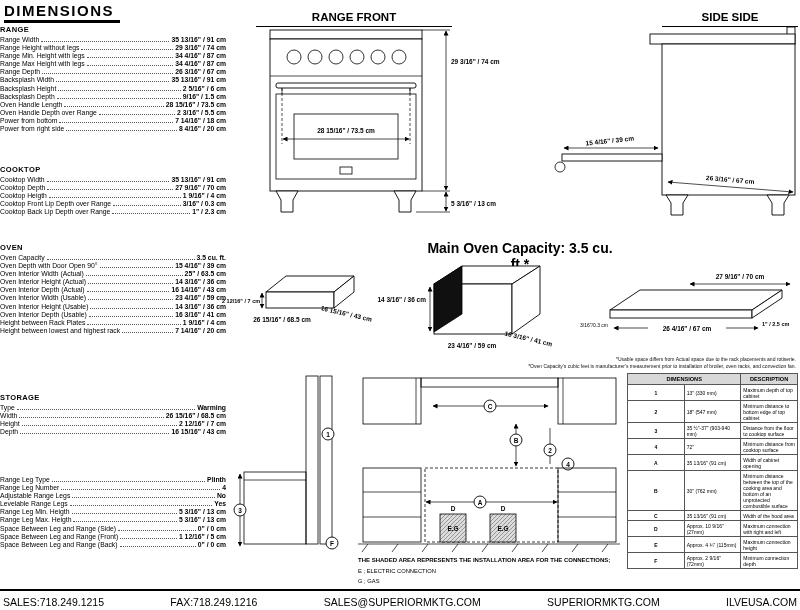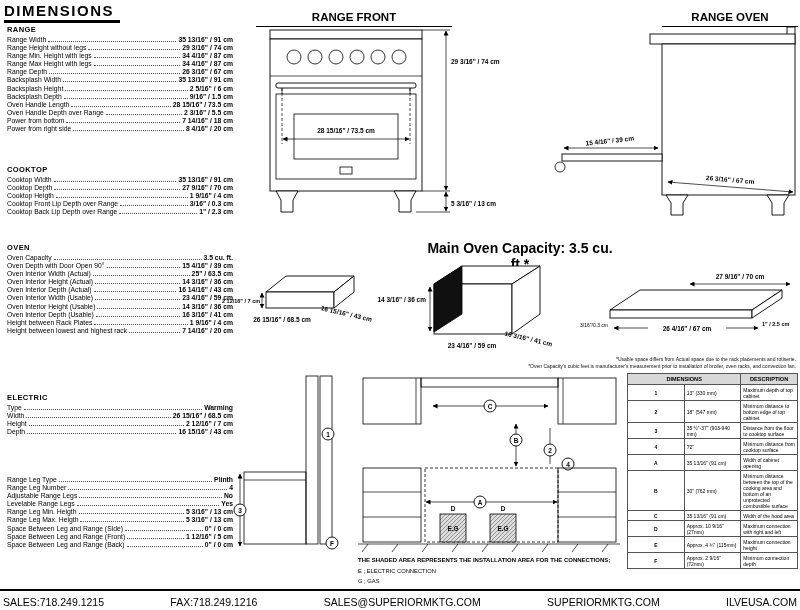--- a/index.html
+++ b/index.html
@@ -3,21 +3,21 @@
 <meta charset="utf-8">
 <style>
   html,body{margin:0;padding:0;}
   body{width:800px;height:610px;position:relative;background:#fff;color:#000;
        font-family:"Liberation Sans",sans-serif;overflow:hidden;}
   .abs{position:absolute;}
   
   .page-title{left:4px;top:2px;font-size:15px;font-weight:bold;letter-spacing:1.5px;
               border-bottom:3px solid #000;padding:0 6px 1px 0;}
   
-  .spec-section{position:absolute;left:7px;width:226px;}
+  .spec-section{position:absolute;left:0;width:226px;}
   .sec-title{font-size:7.5px;font-weight:bold;letter-spacing:.4px;margin-bottom:2px;}
   .spec-row{display:flex;align-items:baseline;font-size:6.8px;height:8.1px;line-height:8.1px;}
   .lbl{white-space:nowrap;}
   .dots{flex:1;border-bottom:1px dotted #555;margin:0 2px 2px;}
   .val{font-weight:bold;white-space:nowrap;}
   
   .draw-heading{font-size:11.5px;font-weight:bold;text-align:center;
                 border-bottom:1.2px solid #000;padding-bottom:3px;}
   .cap-title{font-size:14px;font-weight:bold;text-align:center;}
   .cap-notes{font-size:5px;line-height:6.5px;text-align:right;color:#111;}
@@ -198,21 +198,21 @@
     </div>
       <div class="spec-row">
       <span class="lbl">Height between lowest and highest rack</span>
       <span class="dots"></span>
       <span class="val">7 14/16" / 20 cm</span>
     </div>
     </div>
 </section>
 
 <section class="spec-section" style="top:393px">
-  <div class="sec-title">ELECTRIC</div>
+  <div class="sec-title">STORAGE</div>
   <div>
 
   <div class="spec-row">
       <span class="lbl">Type</span>
       <span class="dots"></span>
       <span class="val">Warming</span>
     </div>
       <div class="spec-row">
       <span class="lbl">Width</span>
       <span class="dots"></span>
@@ -323,21 +323,21 @@
   <line class="ln" x1="172" y1="6" x2="200" y2="6"></line>
   <line class="ln" x1="172" y1="167" x2="200" y2="167"></line>
   <line class="ln" x1="196" y1="7" x2="196" y2="166" marker-start="url(#arr)" marker-end="url(#arr)"></line>
   <text class="dimtxt" x="201" y="40">29 3/16" / 74 cm</text>
 
   <line class="ln" x1="166" y1="188" x2="200" y2="188"></line>
   <line class="ln" x1="196" y1="168" x2="196" y2="187" marker-start="url(#arr)" marker-end="url(#arr)"></line>
   <text class="dimtxt" x="201" y="182">5 3/16" / 13 cm</text>
 </svg>
 
-<div class="abs draw-heading" style="left:662px;top:11px;width:136px">RANGE OVEN</div>
+<div class="abs draw-heading" style="left:662px;top:11px;width:136px">SIDE SIDE</div>
 
 <svg class="abs" style="left:550px;top:24px" width="250" height="215" viewBox="0 0 250 215">
   <rect class="shape" x="237" y="3" width="8" height="17"></rect>
   <rect class="shape" x="100" y="10" width="145" height="10"></rect>
   <rect class="shape" x="112" y="20" width="133" height="151"></rect>
 
   <rect class="shape" x="12" y="130" width="100" height="7"></rect>
   <circle class="shape2" cx="10" cy="143" r="5"></circle>
   <line class="ln" x1="14" y1="124" x2="108" y2="124" marker-start="url(#arr)" marker-end="url(#arr)"></line>
   <text class="dimtxt" x="60" y="119" text-anchor="middle" transform="rotate(-6 60 119)">15 4/16" / 39 cm</text>

